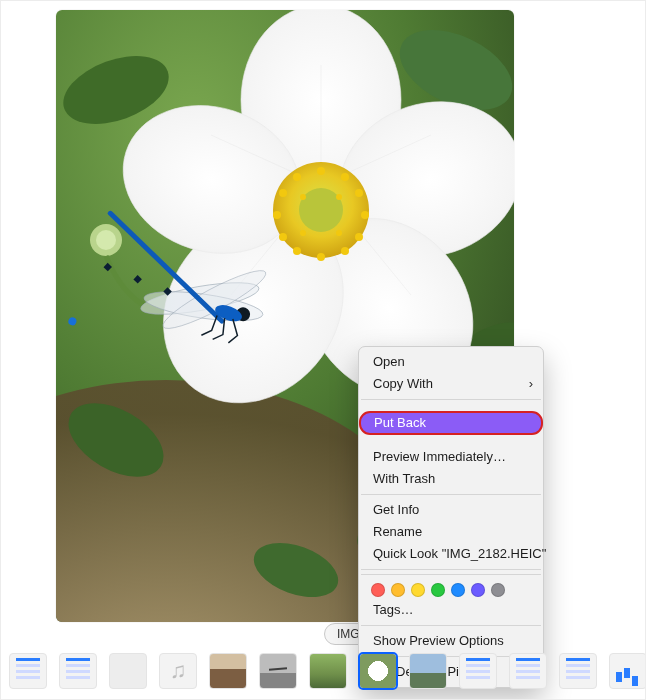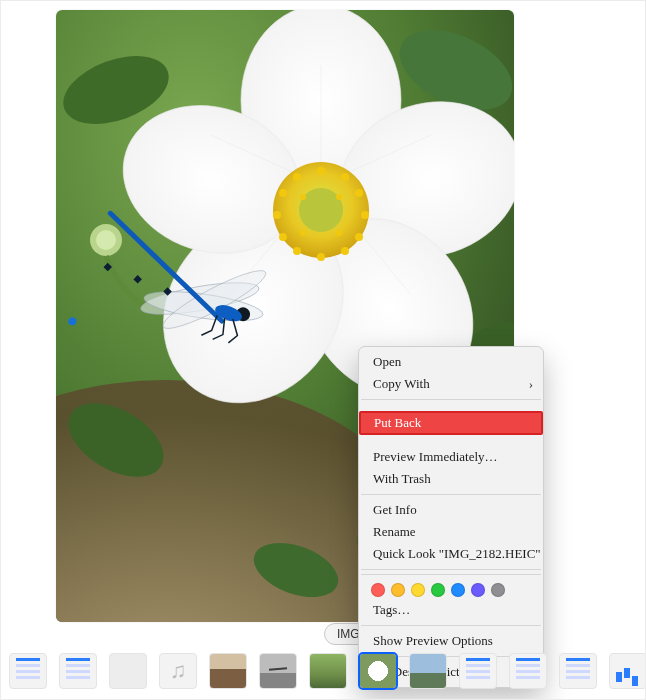--- a/index.html
+++ b/index.html
@@ -116,37 +116,36 @@
     box-shadow: 0 12px 28px rgba(0,0,0,0.25);
     font-size: 13px;
   }
   .menu-item {
     position: relative;
     padding: 3px 14px 3px 14px;
     color: #1d1d1d;
     white-space: nowrap;
     line-height: 16px;
     cursor: default;
-    font-family: Liberation Serif, serif;
   }
   .menu-item .chevron {
     position: absolute;
     right: 10px;
     top: 50%;
     transform: translateY(-50%);
     font-size: 13px;
     color: #2d2d2d;
   }
   .menu-item.highlighted {
-    background: #ef4444;
+    background: #8b5cf6;
     color: #fff;
     outline: 2px solid #d62222;
     outline-offset: -1px;
     margin: 12px 1px;
-    border-radius: 1px;
+    border-radius: 10px;
   }
   .menu-sep {
     height: 1px;
     margin: 4px 2px;
     background: #d5d5d5;
   }
   .tag-row {
     display: flex;
     gap: 6px;
     padding: 4px 12px 2px 12px;

